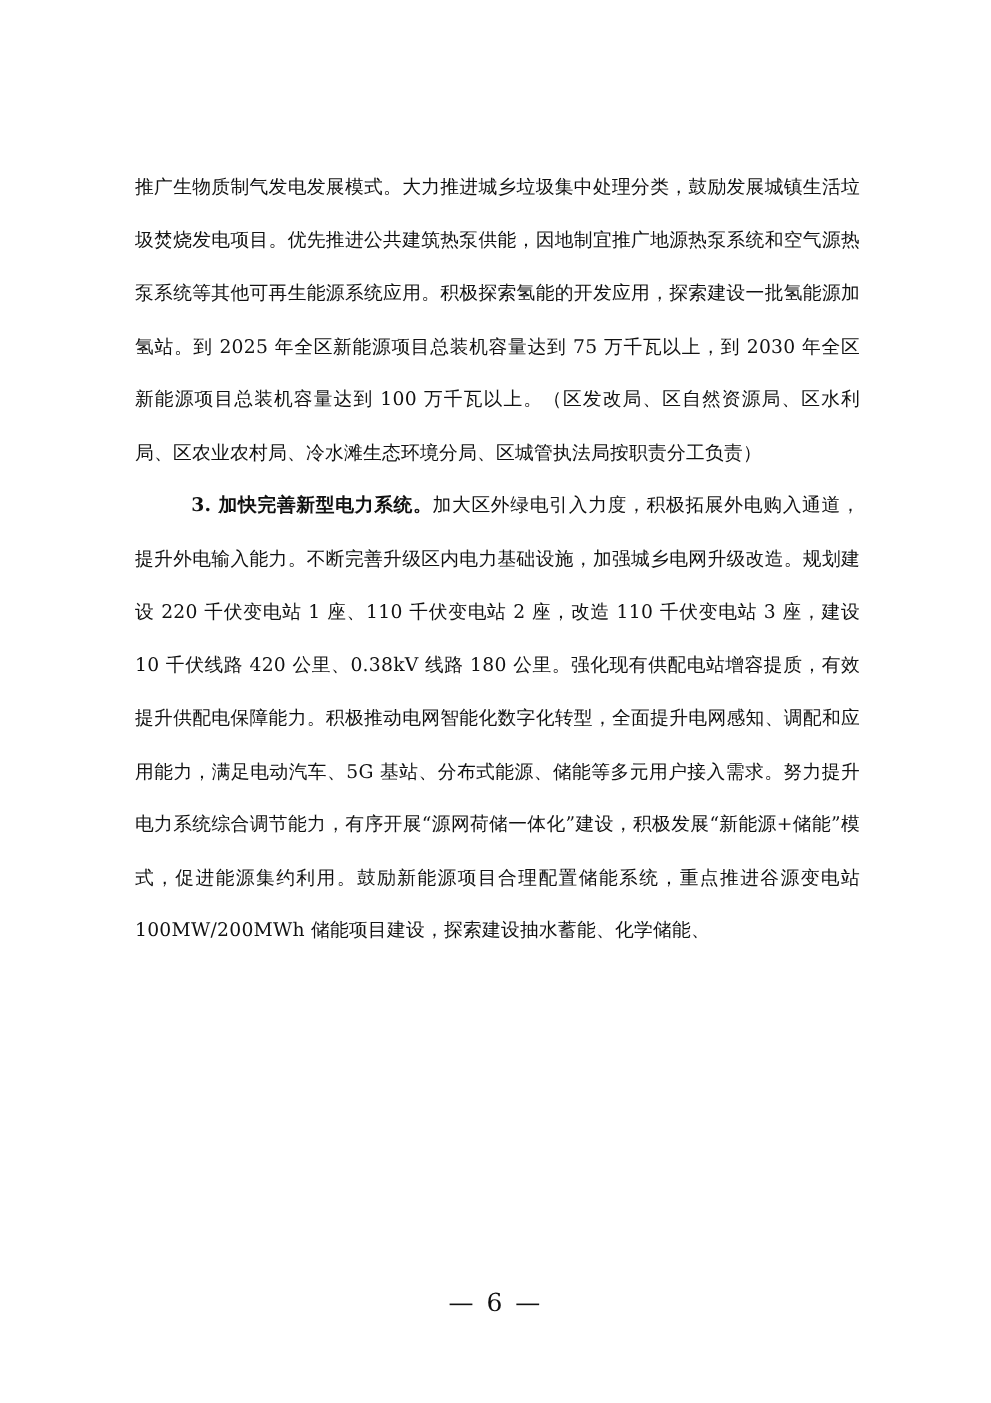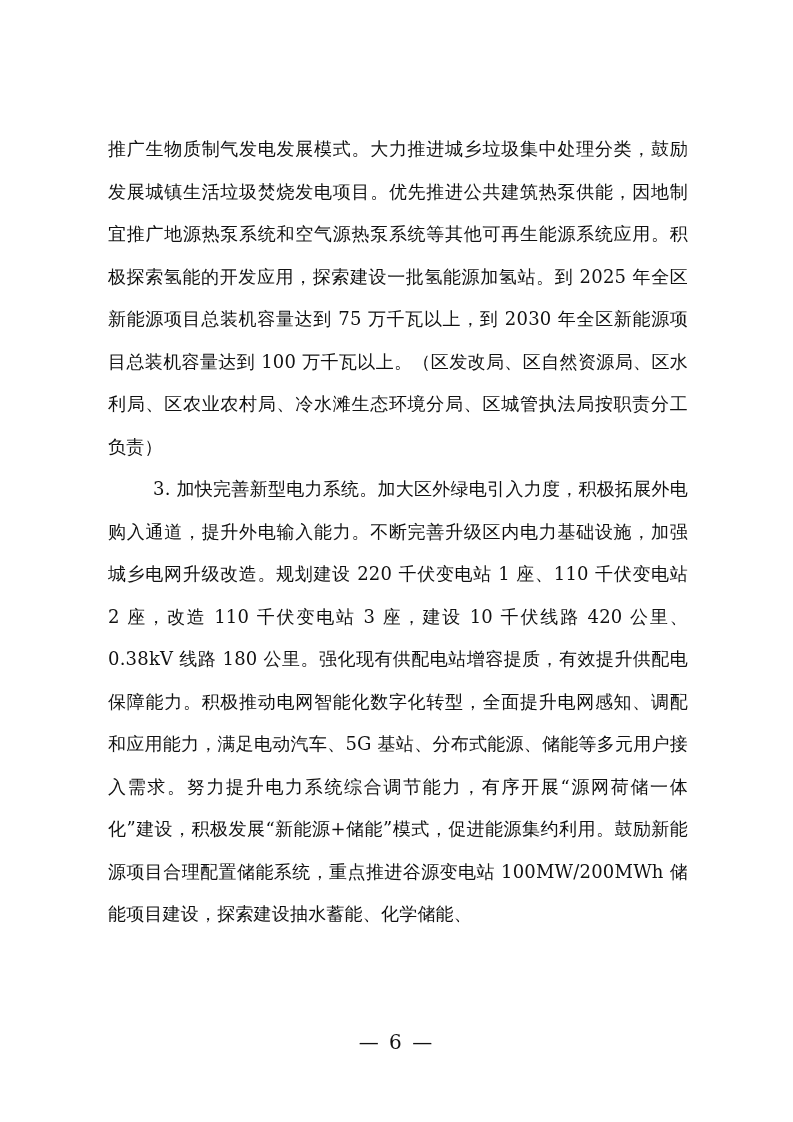--- a/index.html
+++ b/index.html
@@ -18,35 +18,35 @@
     color: #0d0d0d;
   }
   .content {
     position: absolute;
     left: 108px;
     top: 128px;
     width: 580px;
   }
   p.para {
     margin: 0;
-    font-size: 18px;
+    font-size: 15px;
     line-height: 42.5px;
     text-align: justify;
     text-justify: inter-ideograph;
     letter-spacing: 0.2px;
     color: #111111;
   }
   p.para + p.para {
     margin-top: 0px;
   }
   .indent {
     text-indent: 45px;
   }
   .bold-lead {
-    font-weight: normal;
+    font-weight: bold;
   }
   .pagenum {
     position: absolute;
     left: 0;
     right: 0;
     top: 1030px;
     text-align: center;
     font-size: 20px;
     font-family: "DejaVu Serif", "Liberation Serif", serif;
     color: #111111;

